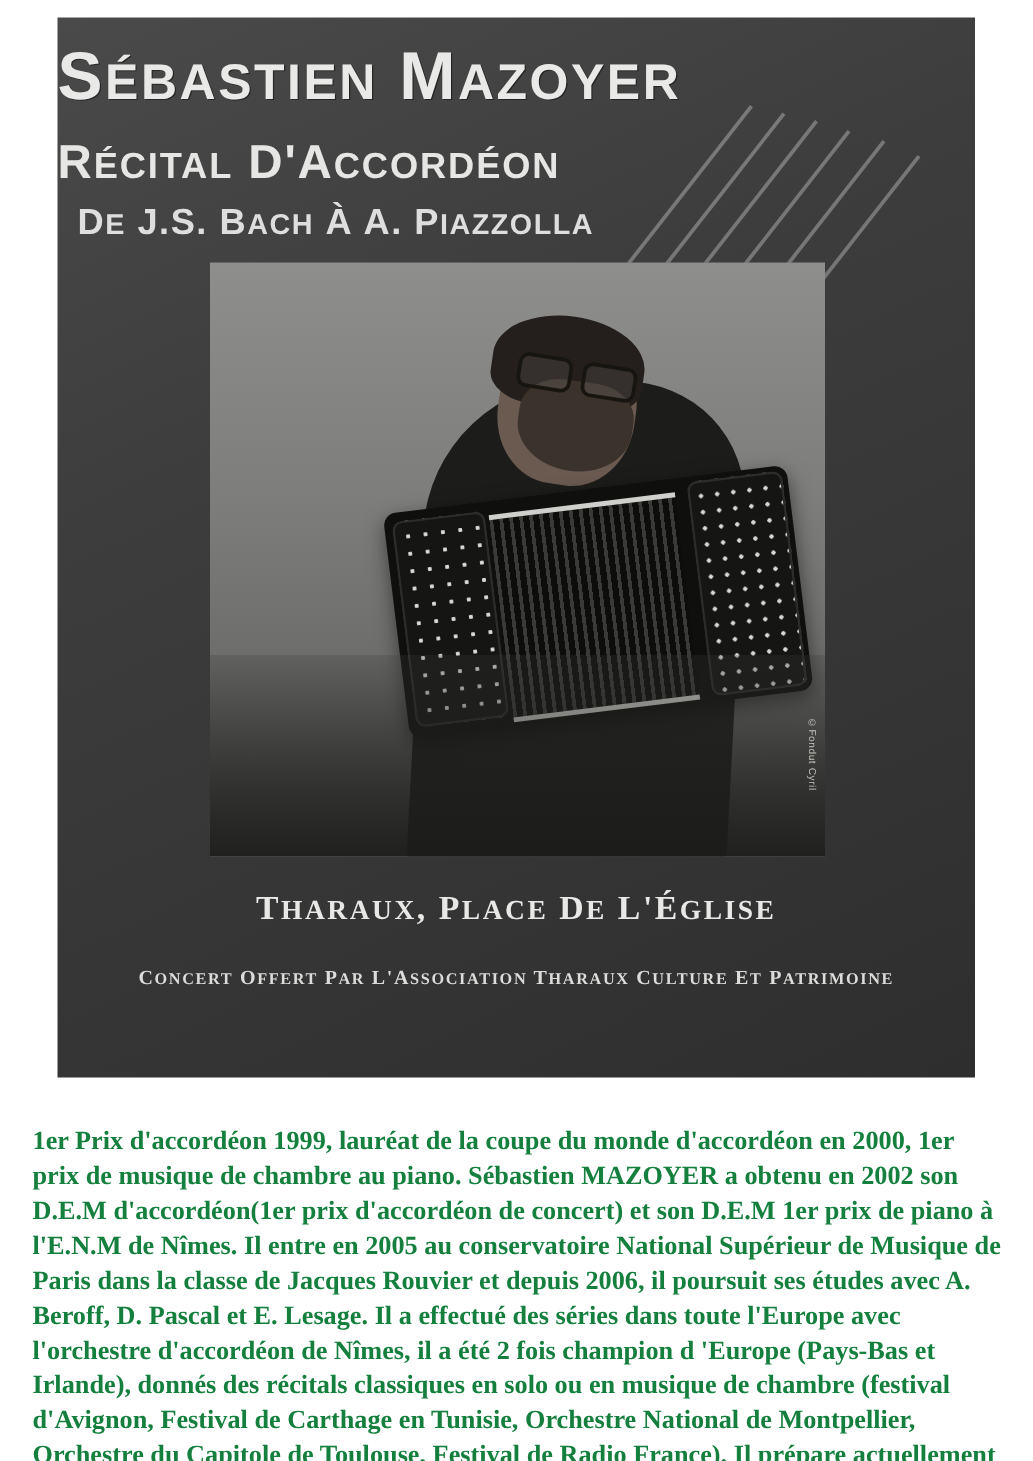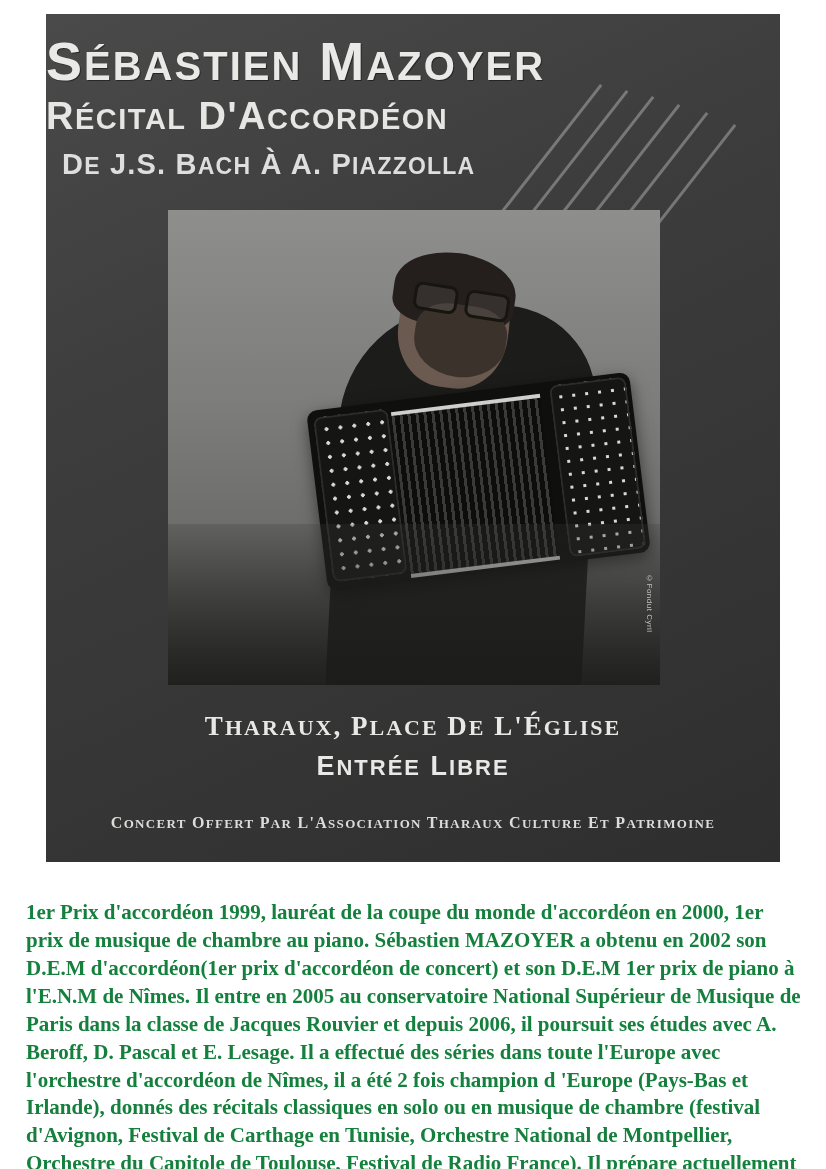--- a/index.html
+++ b/index.html
@@ -64,21 +64,21 @@
     letter-spacing: 2px;
     line-height: 1.02;
     text-shadow: 1px 1px 0 rgba(0,0,0,0.45);
   }
   .title-main .small-caps { font-size: 40px; }
   .title-sub {
     font-family: "Liberation Sans", sans-serif;
     font-weight: bold;
     font-size: 38px;
     letter-spacing: 1.5px;
-    margin-top: 6px;
+    margin-top: 20px;
     color: #e6e6e4;
   }
   .title-sub .small-caps { font-size: 29px; }
   .title-sub2 {
     font-family: "Liberation Sans", sans-serif;
     font-weight: bold;
     font-size: 29px;
     letter-spacing: 1.2px;
     margin-top: 10px;
     color: #dedede;
@@ -313,18 +313,17 @@
       <div class="keys-left"></div>
       <div class="bellows"></div>
       <div class="keys-right"></div>
     </div>
     <div class="photo-floor"></div>
     <div class="photo-credit">©Fondut Cyril</div>
   </div>
 
   <div class="poster-foot">
     <div class="f-place">T<span class="small-caps">H</span><span class="small-caps">A</span><span class="small-caps">R</span><span class="small-caps">A</span><span class="small-caps">U</span><span class="small-caps">X</span>, P<span class="small-caps">L</span><span class="small-caps">A</span><span class="small-caps">C</span><span class="small-caps">E</span> D<span class="small-caps">E</span> L'É<span class="small-caps">G</span><span class="small-caps">L</span><span class="small-caps">I</span><span class="small-caps">S</span><span class="small-caps">E</span></div>
-    <div class="f-free">E<span class="small-caps">N</span><span class="small-caps">T</span><span class="small-caps">R</span><span class="small-caps">É</span><span class="small-caps">E</span> L<span class="small-caps">I</span><span class="small-caps">B</span><span class="small-caps">R</span><span class="small-caps">E</span></div>
     <div class="f-org">C<span class="small-caps">O</span><span class="small-caps">N</span><span class="small-caps">C</span><span class="small-caps">E</span><span class="small-caps">R</span><span class="small-caps">T</span> O<span class="small-caps">F</span><span class="small-caps">F</span><span class="small-caps">E</span><span class="small-caps">R</span><span class="small-caps">T</span> P<span class="small-caps">A</span><span class="small-caps">R</span> L'A<span class="small-caps">S</span><span class="small-caps">S</span><span class="small-caps">O</span><span class="small-caps">C</span><span class="small-caps">I</span><span class="small-caps">A</span><span class="small-caps">T</span><span class="small-caps">I</span><span class="small-caps">O</span><span class="small-caps">N</span> T<span class="small-caps">H</span><span class="small-caps">A</span><span class="small-caps">R</span><span class="small-caps">A</span><span class="small-caps">U</span><span class="small-caps">X</span> C<span class="small-caps">U</span><span class="small-caps">L</span><span class="small-caps">T</span><span class="small-caps">U</span><span class="small-caps">R</span><span class="small-caps">E</span> E<span class="small-caps">T</span> P<span class="small-caps">A</span><span class="small-caps">T</span><span class="small-caps">R</span><span class="small-caps">I</span><span class="small-caps">M</span><span class="small-caps">O</span><span class="small-caps">I</span><span class="small-caps">N</span><span class="small-caps">E</span></div>
   </div>
 </div>
 
 <p class="bio">1er Prix d'accordéon 1999, lauréat de la coupe du monde d'accordéon en 2000, 1er prix de musique de chambre au piano. Sébastien MAZOYER a obtenu en 2002 son D.E.M d'accordéon(1er prix d'accordéon de concert) et son D.E.M  1er prix de piano à l'E.N.M de Nîmes. Il entre en 2005 au conservatoire National Supérieur de Musique de Paris dans la classe de Jacques Rouvier et depuis 2006, il poursuit ses études avec A. Beroff, D. Pascal et E. Lesage. Il a effectué des séries dans toute l'Europe avec l'orchestre d'accordéon de Nîmes, il a été 2 fois champion d 'Europe (Pays-Bas et Irlande), donnés des récitals classiques en solo ou en musique de chambre (festival d'Avignon, Festival de Carthage en Tunisie, Orchestre National de Montpellier, Orchestre du Capitole de Toulouse, Festival de Radio France). Il prépare actuellement les concours nationaux et internationaux.</p>
 
 </body></html>

